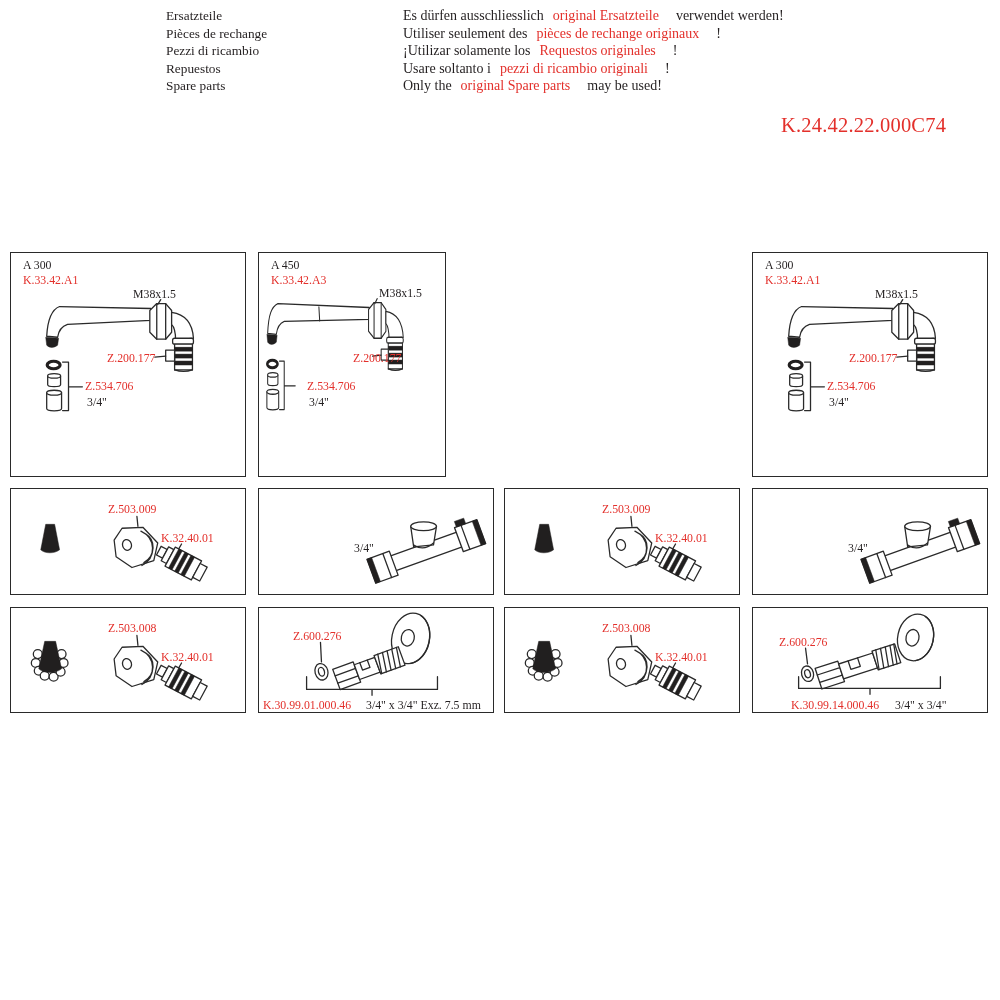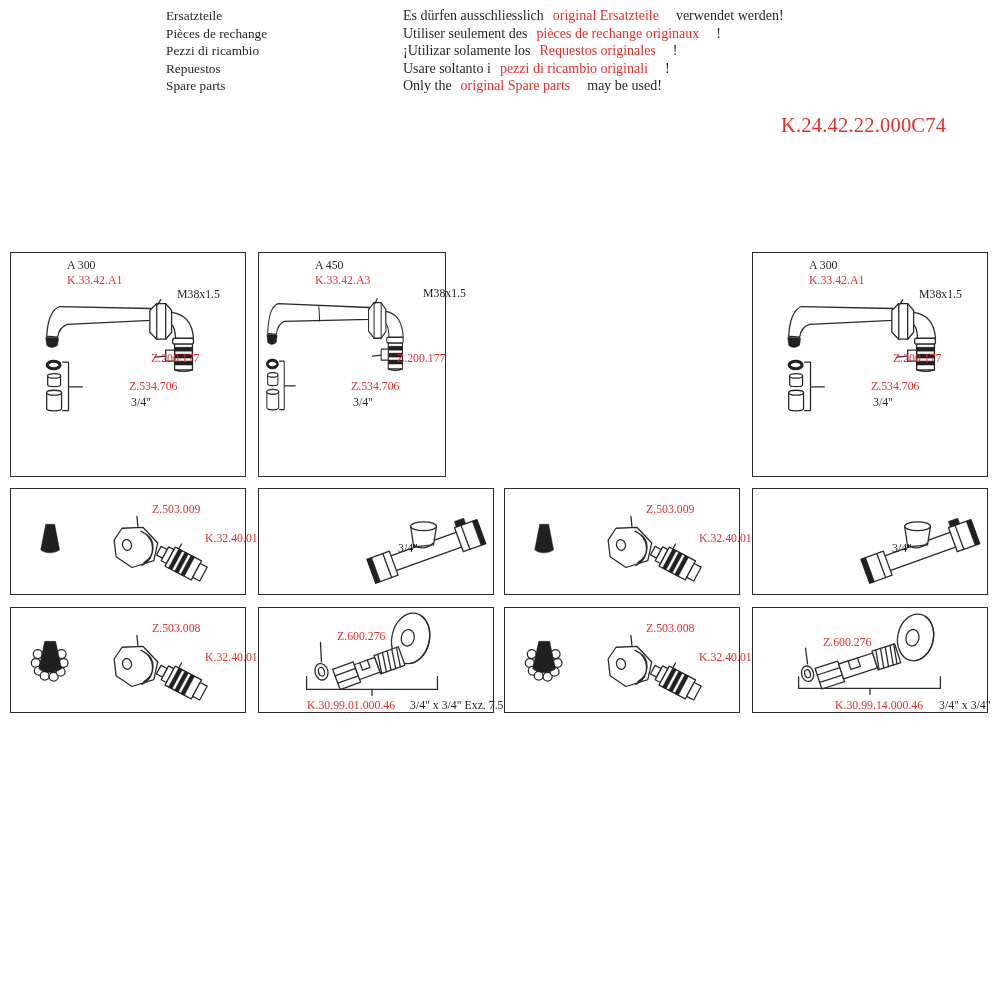--- a/index.html
+++ b/index.html
@@ -3,21 +3,21 @@
 <meta charset="utf-8">
 <style>
   html,body{margin:0;padding:0;background:#fff;}
   .canvas{position:relative;width:1000px;height:1000px;background:#fff;overflow:hidden;
           font-family:Liberation Serif, serif;color:#231f20;}
   .langs{position:absolute;left:166px;top:7px;font-size:13.3px;line-height:17.6px;}
   .notices{position:absolute;left:403px;top:7px;font-size:14px;line-height:17.6px;}
   .notice-line .mid{color:#e3302b;margin:0 17px 0 9px;}
   .code{position:absolute;font-size:20.5px;color:#e3302b;white-space:nowrap;letter-spacing:0.2px;}
   .box{position:absolute;border:1.6px solid #2a2a2a;box-sizing:border-box;background:#fff;}
-  .lbl{position:absolute;font-size:11.8px;line-height:1.1;white-space:nowrap;color:#231f20;margin-left:44px;}
+  .lbl{position:absolute;font-size:11.8px;line-height:1.1;white-space:nowrap;color:#231f20;}
   .lbl.red{color:#e3302b;}
   svg.art{position:absolute;left:0;top:0;width:100%;height:100%;}
   .ln{fill:#fff;stroke:#2a2a2a;stroke-width:1.3;stroke-linejoin:round;}
   .lnn{fill:none;stroke:#2a2a2a;stroke-width:1.3;stroke-linejoin:round;stroke-linecap:round;}
   .dk{fill:#211f1f;stroke:#211f1f;stroke-width:.5;}
 </style>
 </head>
 <body>
 
 <div class="canvas">

